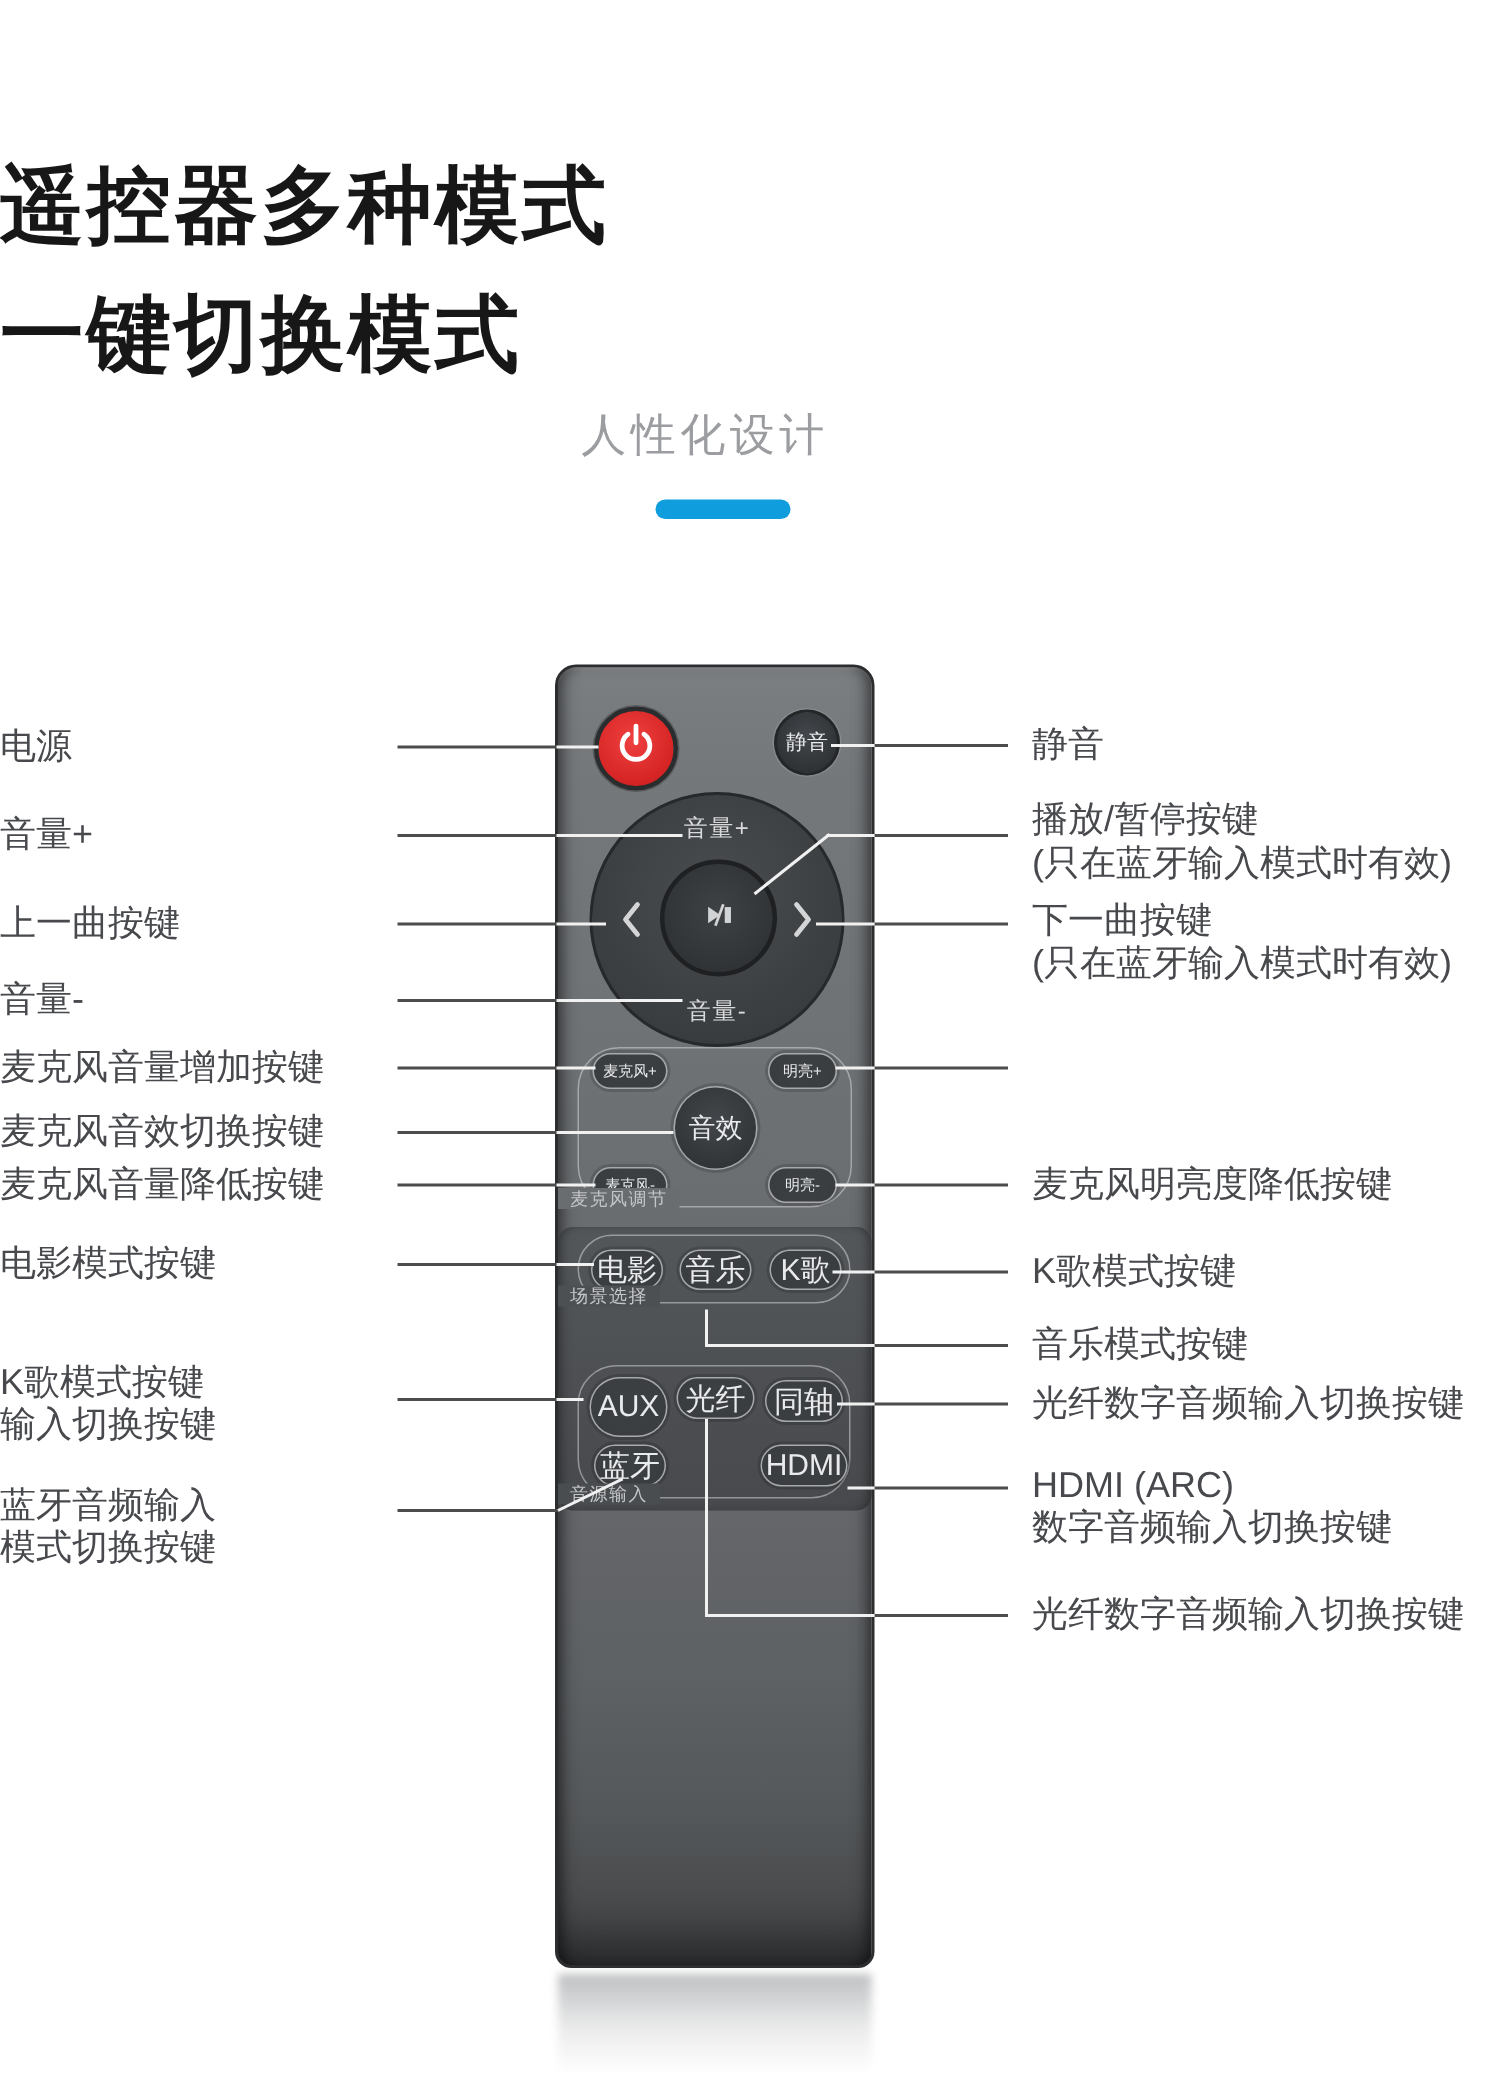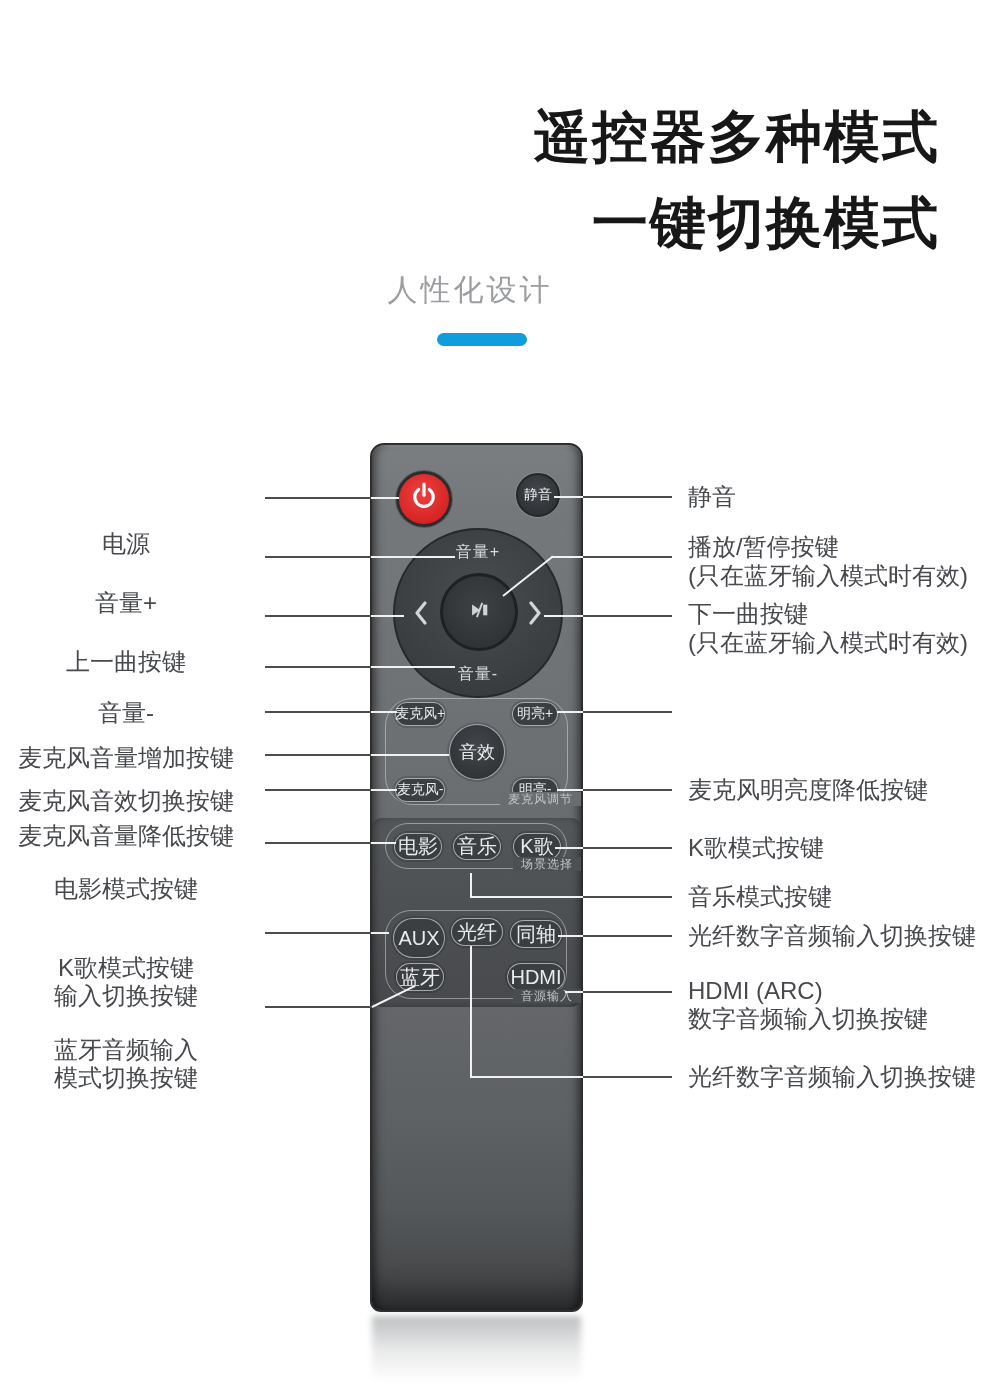--- a/index.html
+++ b/index.html
@@ -1,20 +1,20 @@
 <!DOCTYPE html>
 <html><head>
 <meta charset="utf-8">
 <style>
   html,body{margin:0;padding:0;background:#fff;}
   #page{position:relative;width:990px;height:1400px;background:#ffffff;overflow:hidden;
         font-family:"Liberation Sans", sans-serif;}
 
   
-  .title-line{position:absolute;left:0;width:940px;text-align:right;
+  .title-line{position:absolute;left:0;width:940px;text-align:left;
               font-size:56px;font-weight:600;color:#171717;letter-spacing:2px;}
   #title1{top:100px;}
   #title2{top:186px;}
   .subtitle{position:absolute;left:0;top:270px;width:940px;text-align:center;
             font-size:30px;color:#9b9da0;letter-spacing:3px;}
   .accent-bar{position:absolute;left:437px;top:333px;width:90px;height:13px;
               border-radius:7px;background:#0f9ddd;}
 
   
   .remote{position:absolute;left:370px;top:443px;width:213px;height:869px;
@@ -57,47 +57,47 @@
   .vol-up{top:12px;} .vol-down{bottom:11px;}
   .chev{position:absolute;top:67px;width:14px;height:32px;}
   .chev-l{left:19px;} .chev-r{right:19px;transform:scaleX(-1);}
 
   
   .group-outline{position:absolute;box-sizing:border-box;
                  border:1px solid rgba(222,224,226,.5);}
   .mic-outline{left:13px;top:253px;width:183px;height:107px;border-radius:28px;}
   .scene-outline{left:13px;top:378px;width:182px;height:46px;border-radius:23px;}
   .source-outline{left:13px;top:465px;width:182px;height:89px;border-radius:26px;}
-  .group-label{position:absolute;left:0;width:100%;text-align:right;font-size:12px;
+  .group-label{position:absolute;left:0;width:100%;text-align:left;font-size:12px;
                color:#c3c5c7;letter-spacing:1px;pointer-events:none;}
   .group-label span{padding:0 8px;}
   .mic-label{top:346px;} .mic-label span{background:#6a6d70;}
   .scene-label{top:411px;} .scene-label span{background:#4d5053;}
   .source-label{top:543px;} .source-label span{background:#4a4d50;}
 
   .panel{position:absolute;left:0;top:373px;width:209px;height:189px;
          border-radius:10px;
          background:linear-gradient(180deg,#54575a,#47494c);
          box-shadow:inset 6px 0 8px -5px rgba(0,0,0,.5),
                     inset -6px 0 8px -5px rgba(0,0,0,.5);}
 
-  .pill-s{font-size:14px;}   
+  .pill-s{font-size:10px;}   
   .pill-m{font-size:20px;}   
   .sfx{left:77px;top:279px;width:56px;height:56px;border-radius:50%;font-size:18px;
        background:radial-gradient(circle at 50% 40%,#43464a,#303336 80%);}
 
   
   .ln{position:absolute;height:2px;background:#4c4c4c;}
   .ln.w{background:#f1f1f1;}
   .ln.v{width:2px;height:auto;}
   .ln.rot{transform-origin:0 50%;}
 
   
   .lab{position:absolute;font-size:24px;color:#47494d;line-height:28px;}
-  .lab-l{left:0;width:252px;text-align:center;margin-top:46px;}
+  .lab-l{left:0;width:252px;text-align:left;}
   .lab-r{left:688px;width:302px;text-align:left;}
   .single{height:28px;}
 </style>
 </head>
 <body>
 
 <div id="page">
 
   <div class="title-line" id="title1">遥控器多种模式</div>
   <div class="title-line" id="title2">一键切换模式</div>

